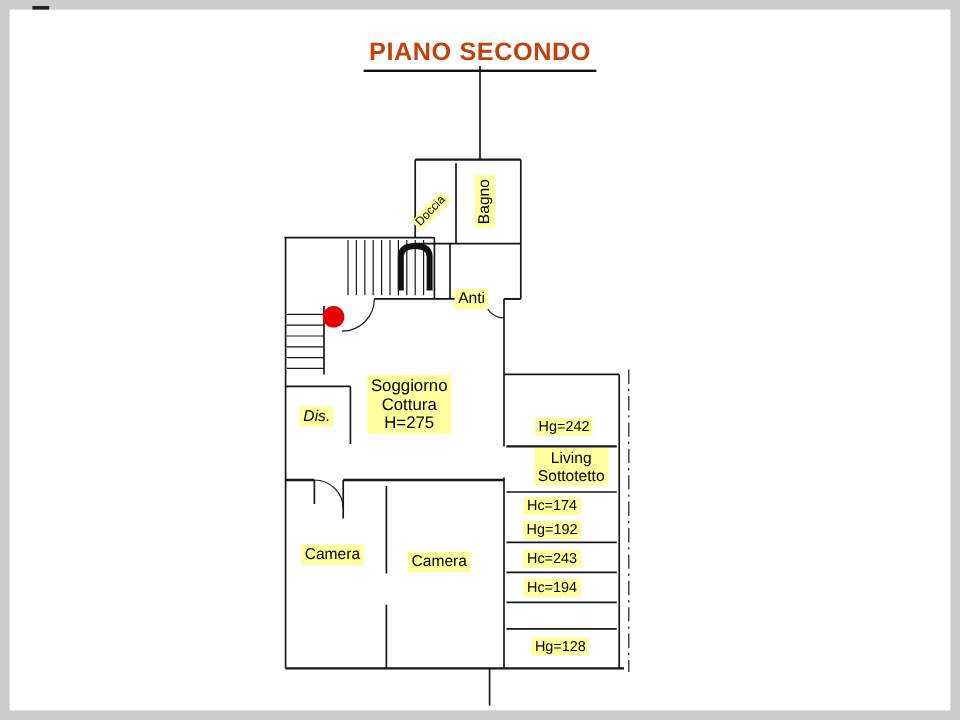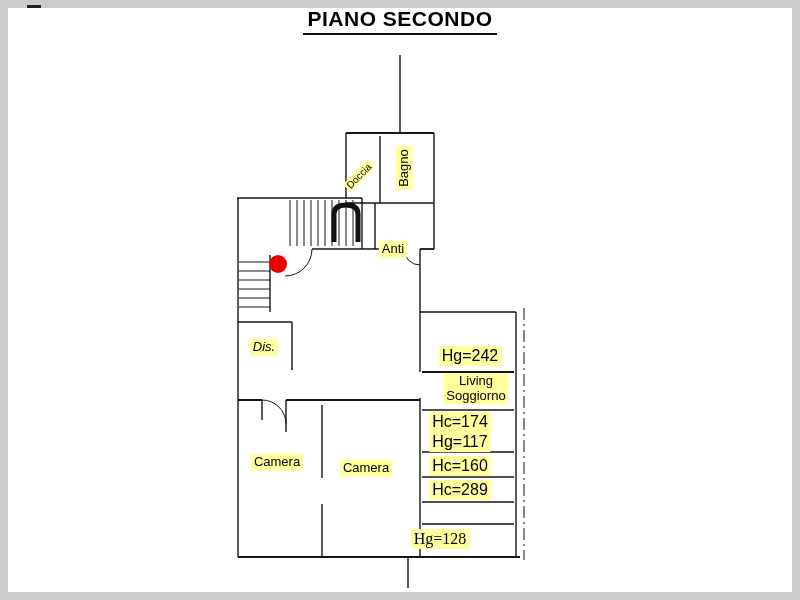--- a/index.html
+++ b/index.html
@@ -6,30 +6,30 @@
   .stage{
     position:relative;width:800px;height:600px;background:#ffffff;
     font-family:"Liberation Sans",sans-serif;overflow:hidden;
   }
   .frame{position:absolute;inset:0;border:8px solid #cccccc;pointer-events:none;z-index:30;}
   .artifact{position:absolute;left:27px;top:5px;width:14px;height:3px;background:#222;z-index:31;}
   .title{
     position:absolute;left:0;right:0;top:7px;text-align:center;z-index:10;
   }
   .title span{
-    display:inline-block;font-size:21px;font-weight:600;letter-spacing:.5px;color:#000000;
-    border-bottom:2px solid #111;padding:0 4px 2px 4px;
+    display:inline-block;font-size:21px;font-weight:600;letter-spacing:.5px;color:#c2410c;
+    border-bottom:2px solid #111;padding:0 4px 2px 4px;margin-top:25px;
   }
   svg.plan{position:absolute;left:0;top:0;z-index:1;}
   .lbl{
     position:absolute;z-index:20;background:#ffff9e;color:#000;
     font-size:13px;line-height:1.12;text-align:center;white-space:pre-line;
     padding:1px 3px;transform:translate(-50%,-50%);
   }
-  .lbl.small{font-size:16px;}
+  .lbl.small{font-size:12px;}
   .lbl.rot90{transform:translate(-50%,-50%) rotate(-90deg);}
   .lbl.rot45{transform:translate(-50%,-50%) rotate(-46deg);font-size:10px;padding:0 2px;}
 </style>
 </head>
 <body>
 
 <div class="stage">
 
   <div class="frame"></div>
   <div class="artifact"></div>
@@ -104,25 +104,28 @@
       <path d="M524,308 V560" stroke-dasharray="12 4 2 4"></path>
     </g>
 
     <circle cx="278" cy="264" r="9" fill="#e60000"></circle>
   </svg>
 
   <div class="lbl rot45" style="left:359px;top:176px;">Doccia</div>
   <div class="lbl rot90" style="left:404px;top:168px;">Bagno</div>
   <div class="lbl" style="left:393px;top:228px;margin-top:21px;">Anti</div>
   <div class="lbl" style="left:264px;top:347px;font-style:italic;">Dis.</div>
+  <div class="lbl" style="left:341px;top:337px;font-size:14px;">Soggiorno
+Cottura
+H=275</div>
   <div class="lbl" style="left:277px;top:462px;">Camera</div>
   <div class="lbl" style="left:366px;top:468px;">Camera</div>
 
   <div class="lbl small" style="left:470px;top:356px;">Hg=242</div>
   <div class="lbl" style="left:476px;top:389px;">Living
-Soggiorno</div>
+Sottotetto</div>
   <div class="lbl small" style="left:460px;top:422px;">Hc=174</div>
-  <div class="lbl small" style="left:460px;top:442px;">Hg=117</div>
-  <div class="lbl small" style="left:460px;top:466px;">Hc=160</div>
-  <div class="lbl small" style="left:460px;top:490px;">Hc=289</div>
-  <div class="lbl small" style="left:440px;top:539px;font-family:Liberation Serif, serif;">Hg=128</div>
+  <div class="lbl small" style="left:460px;top:442px;">Hg=192</div>
+  <div class="lbl small" style="left:460px;top:466px;">Hc=243</div>
+  <div class="lbl small" style="left:460px;top:490px;">Hc=194</div>
+  <div class="lbl small" style="left:467px;top:539px;">Hg=128</div>
 
 </div>
 
 </body></html>

